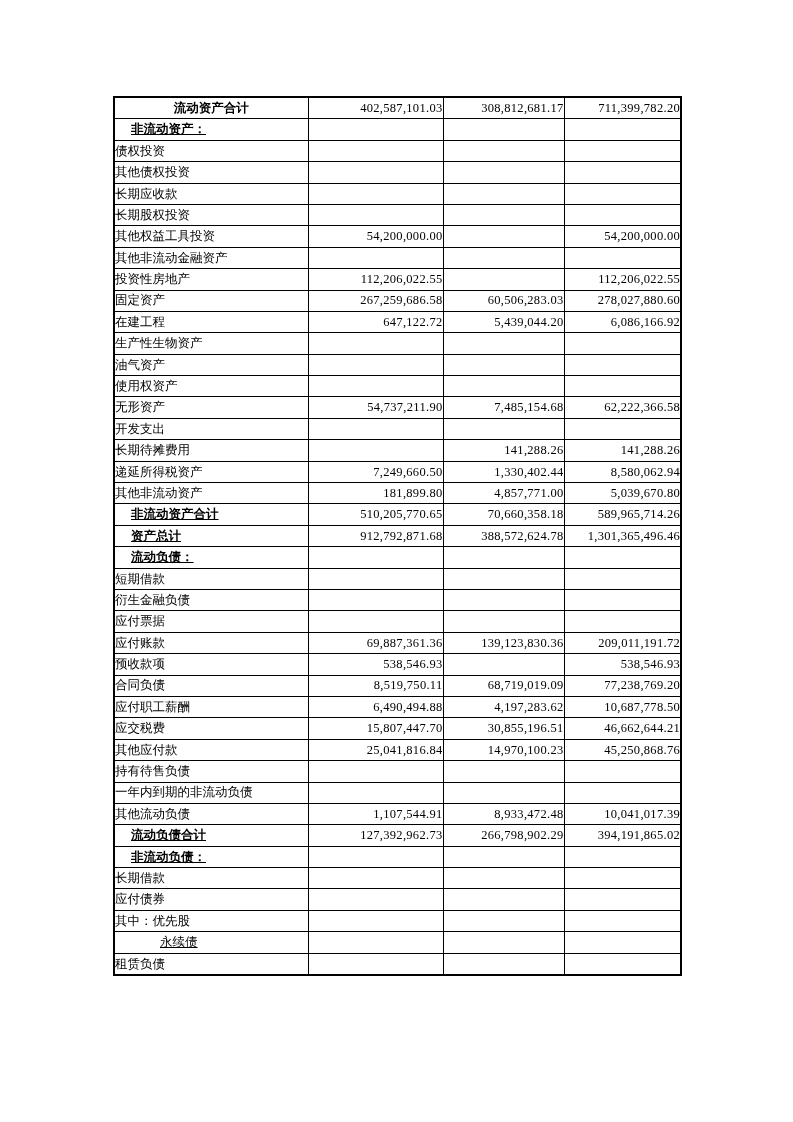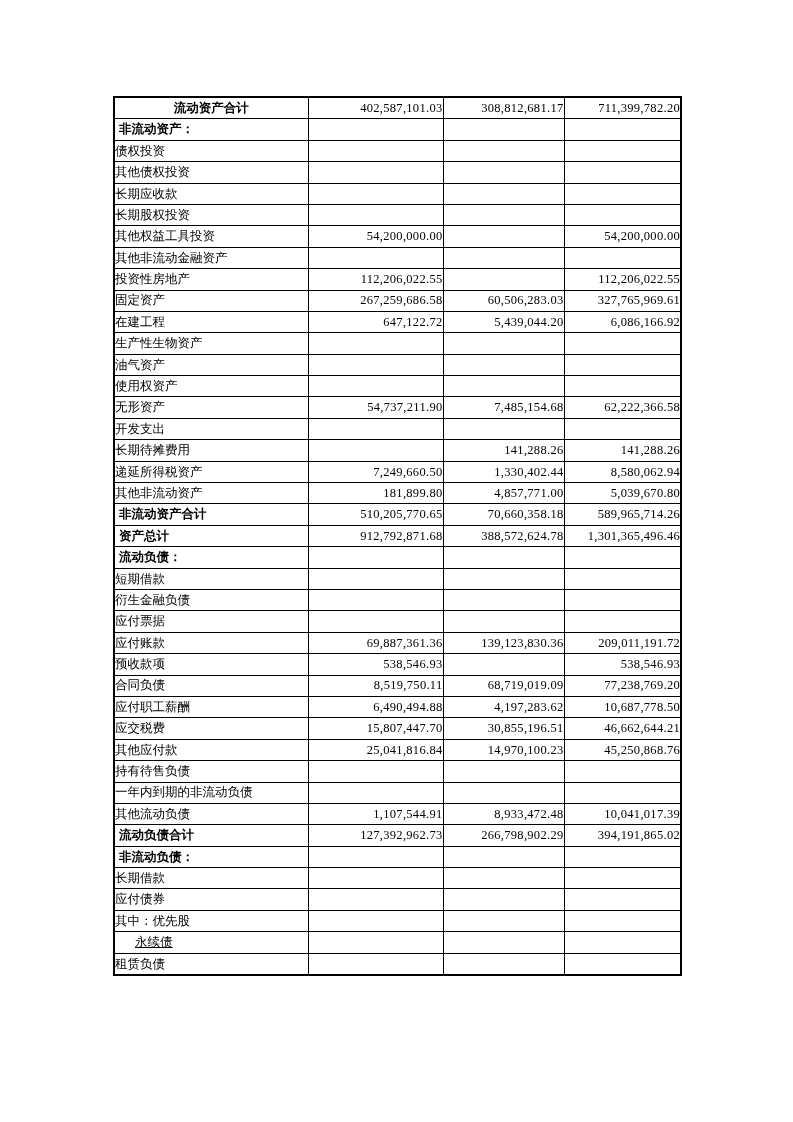--- a/index.html
+++ b/index.html
@@ -43,29 +43,30 @@
     line-height: 1;
   }
   td.label {
     text-align: left;
     padding-left: 15px;
     margin-left: 24px;
   }
   td.label.section,
   td.label.total {
     font-weight: bold;
-    padding-left: 4px;
+    padding-left: 16px;
+    text-decoration: underline;
   }
   td.label.total_center {
     font-weight: bold;
     text-align: center;
     padding-left: 0;
   }
   td.label.subitem {
-    padding-left: 20px;
+    padding-left: 45px;
     text-decoration: underline;
   }
   td.num {
     text-align: right;
     padding-right: 7px;
     font-size: 12px;
     letter-spacing: 0.3px;
   }
 </style>
 </head>
@@ -131,21 +132,21 @@
         <tr>
           <td class="label item">投资性房地产</td>
           <td class="num">112,206,022.55</td>
           <td class="num"></td>
           <td class="num">112,206,022.55</td>
         </tr>
         <tr>
           <td class="label item">固定资产</td>
           <td class="num">267,259,686.58</td>
           <td class="num">60,506,283.03</td>
-          <td class="num">327,765,969.61</td>
+          <td class="num">278,027,880.60</td>
         </tr>
         <tr>
           <td class="label item">在建工程</td>
           <td class="num">647,122.72</td>
           <td class="num">5,439,044.20</td>
           <td class="num">6,086,166.92</td>
         </tr>
         <tr>
           <td class="label item">生产性生物资产</td>
           <td class="num"></td>

